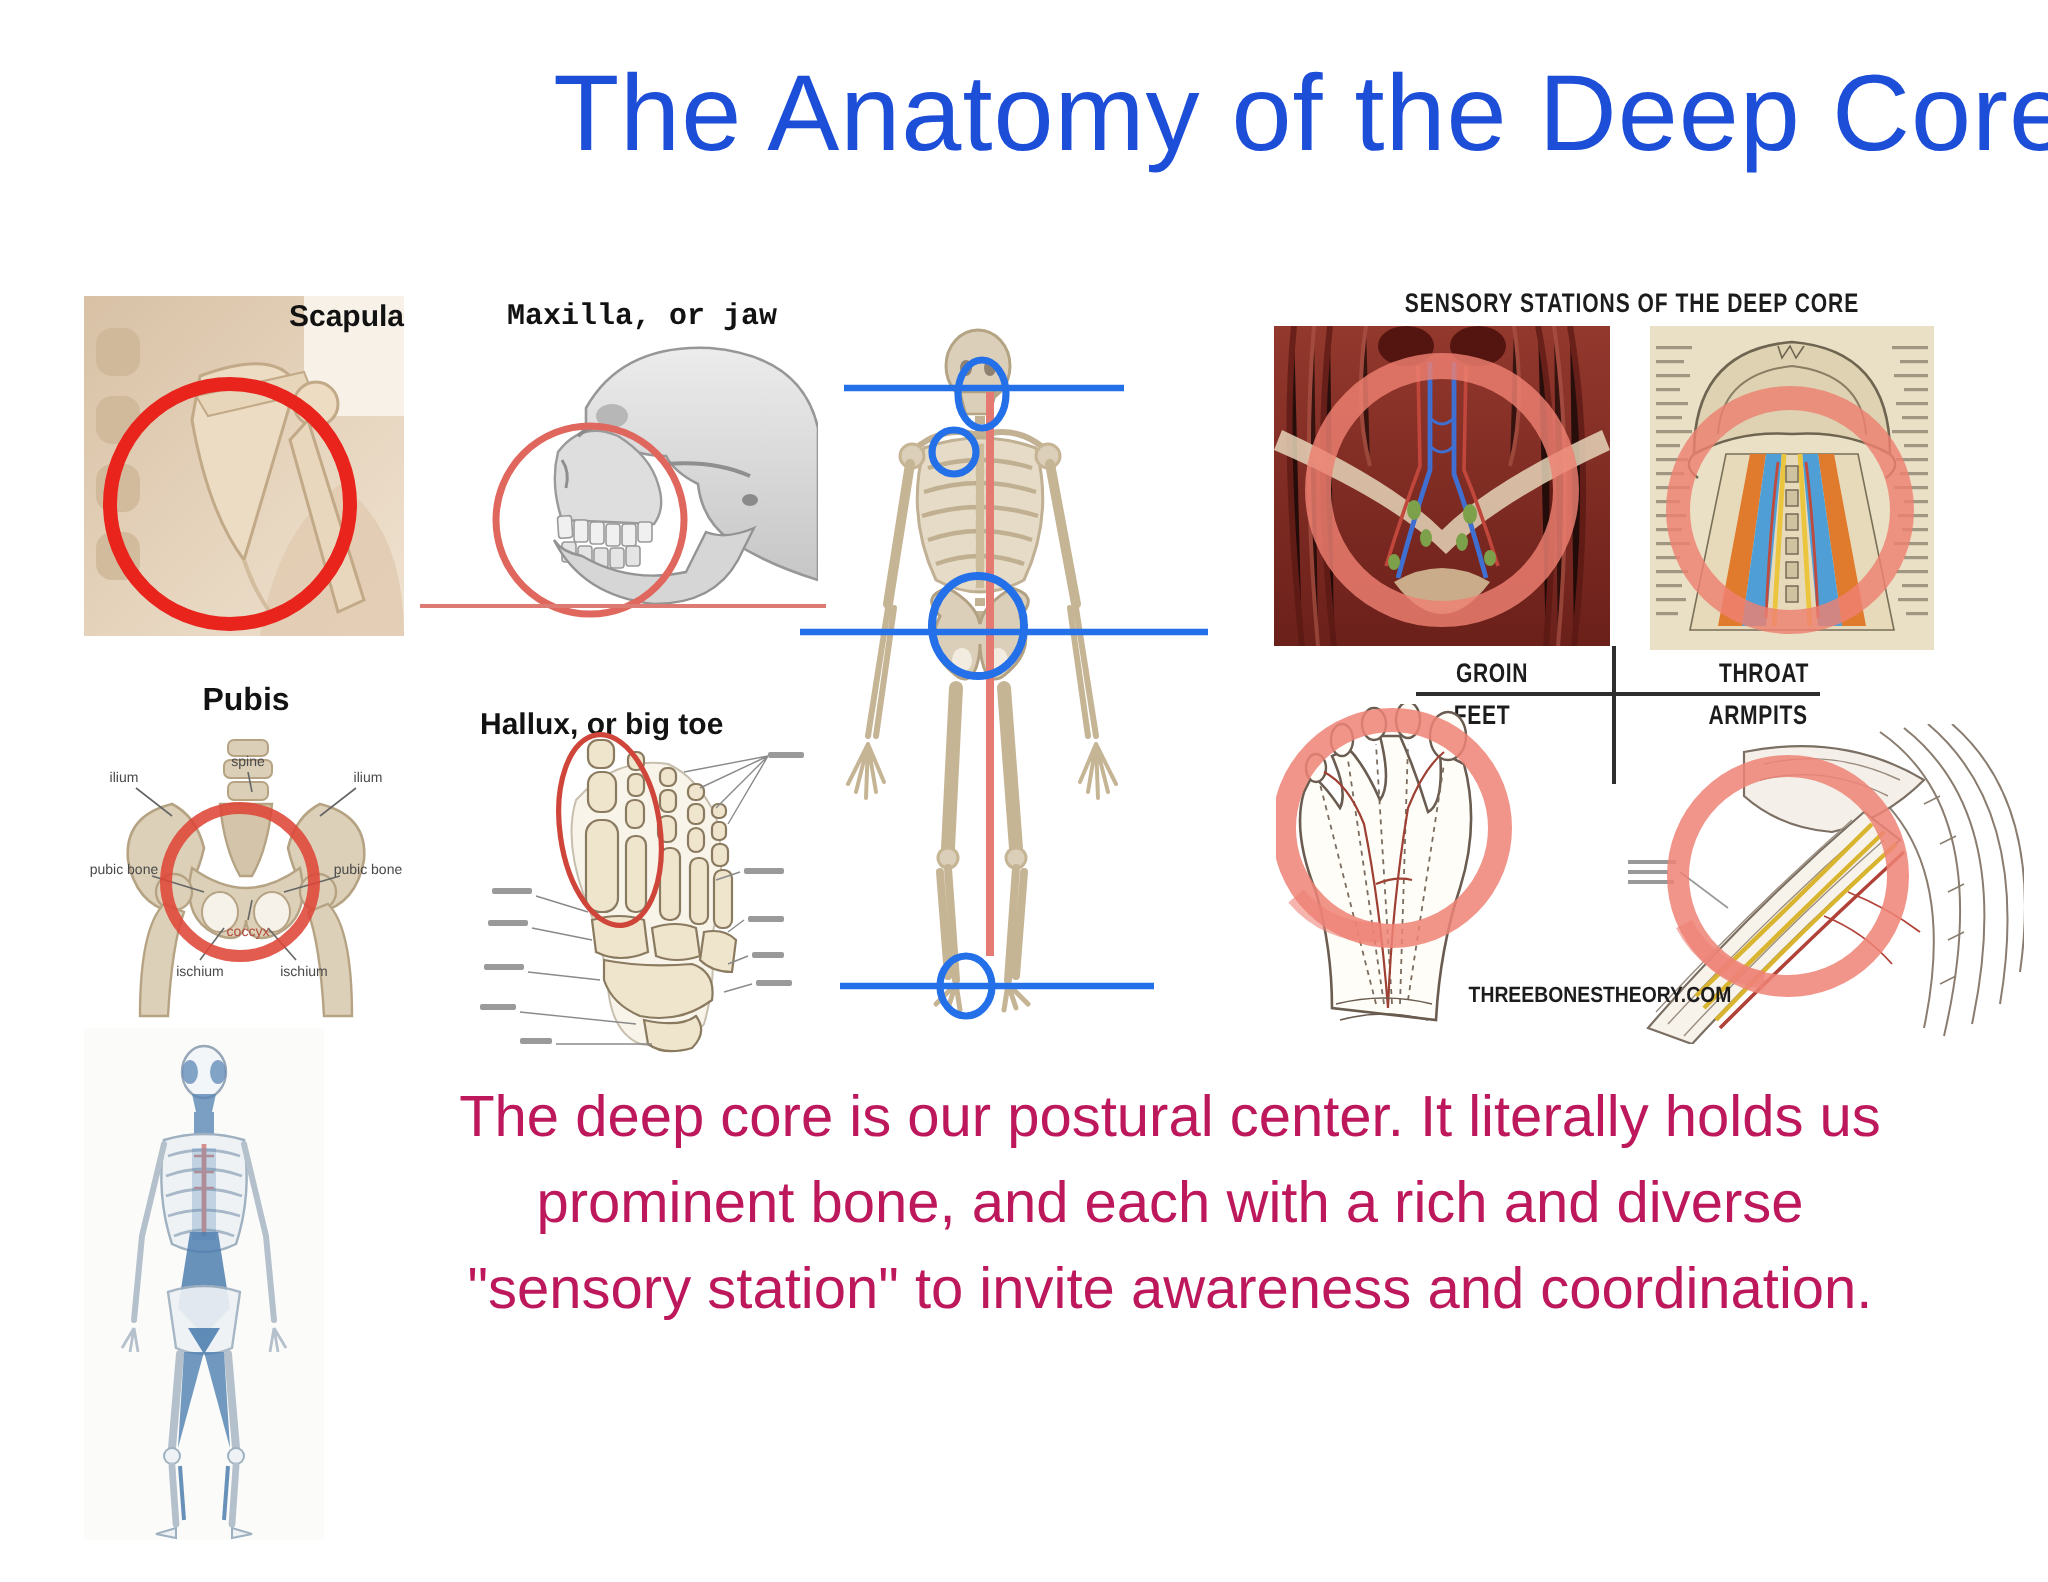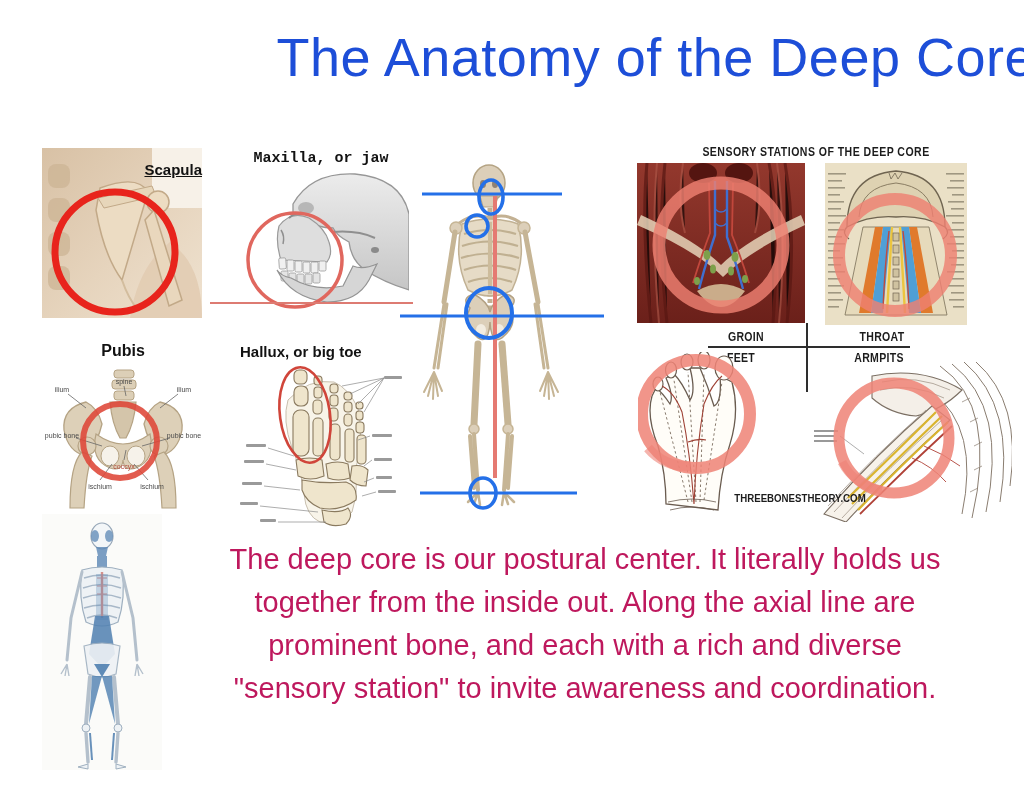--- a/index.html
+++ b/index.html
@@ -48,21 +48,21 @@
           <rect x="6" y="118" width="22" height="24" rx="8"></rect>
       </g>
       <path d="M88 170 Q96 118 128 94 Q160 116 160 170 Z" fill="#e2ccb2" opacity="0.9"></path>
       <path d="M58 40 Q96 26 106 44 L80 132 Q62 108 54 62 Z" fill="#ecdcc3" stroke="#c2a988" stroke-width="1.5"></path>
       <path d="M56 50 L110 38 L114 48 L62 60 Z" fill="#e7d6ba" stroke="#c2a988" stroke-width="1"></path>
       <circle cx="116" cy="54" r="11" fill="#eddcc2" stroke="#c2a988" stroke-width="1.5"></circle>
       <path d="M112 62 L140 152 L127 158 L103 72 Z" fill="#e9d7bd" stroke="#c2a988" stroke-width="1.5"></path>
       <path d="M80 132 Q86 150 96 162" stroke="#d3bd9e" stroke-width="2" fill="none"></path>
       <circle cx="73" cy="104" r="60" fill="none" stroke="#e8241c" stroke-width="7"></circle>
     </svg>
-    <span class="abs bone-label" style="right:0px;top:13px;text-decoration:underline;">Scapula</span>
+    <span class="abs bone-label" style="right:0px;top:2px;">Scapula</span>
   </div>
 
   <div class="abs" style="left:233px;top:150px;width:176px;height:162px;">
     <div class="abs bone-label panel-title-center" style="left:0;top:0;width:176px;font-family:Liberation Mono, monospace;">Maxilla, or jaw</div>
     <svg class="abs" style="left:0;top:20px;" width="176" height="142" viewBox="0 0 176 142">
       <defs>
         <linearGradient id="skullg" x1="0" y1="0" x2="0" y2="1">
           <stop offset="0" stop-color="#ececec"></stop>
             <stop offset="1" stop-color="#c6c6c6"></stop>
         </linearGradient>
@@ -195,21 +195,21 @@
     <span class="abs anno" style="left:4px;top:44px;width:36px;">ilium</span>
     <span class="abs anno" style="left:126px;top:44px;width:36px;">ilium</span>
     <span class="abs anno" style="left:-4px;top:90px;width:52px;">pubic bone</span>
     <span class="abs anno" style="left:118px;top:90px;width:52px;">pubic bone</span>
     <span class="abs anno red" style="left:62px;top:121px;width:44px;">coccyx</span>
     <span class="abs anno" style="left:38px;top:141px;width:44px;">ischium</span>
     <span class="abs anno" style="left:90px;top:141px;width:44px;">ischium</span>
   </div>
 
   <div class="abs" style="left:238px;top:342px;width:176px;height:190px;">
-    <div class="abs bone-label" style="left:2px;top:1px;width:176px;">Hallux, or big toe</div>
+    <div class="abs bone-label" style="left:2px;top:12px;width:176px;">Hallux, or big toe</div>
     <svg class="abs" style="left:0;top:22px;" width="176" height="166" viewBox="0 0 176 166">
 
       <path d="M50 36 Q44 56 54 84 Q64 108 66 130 Q68 152 82 158 Q104 162 114 148 Q120 128 118 104 Q126 72 120 44 Q110 24 96 18 Q70 14 50 36 Z" fill="#f4ecd8" stroke="#9a8a6c" stroke-width="1" opacity="0.55"></path>
 
       <g fill="#efe5cc" stroke="#8a7a5f" stroke-width="1.1">
         <rect x="56" y="6" width="13" height="14" rx="5"></rect>
         <rect x="56" y="22" width="14" height="20" rx="6"></rect>
         <rect x="55" y="46" width="16" height="46" rx="7"></rect>
 
         <rect x="76" y="12" width="8" height="9" rx="3.5"></rect>
@@ -504,18 +504,17 @@
         <path d="M48 219 L50 246"></path>
           <path d="M72 219 L70 246"></path>
       </g>
       <path d="M46 250 L36 253 L46 255 Z" fill="#eef2f5" stroke="#9fb0c0" stroke-width="1"></path>
       <path d="M74 250 L84 253 L74 255 Z" fill="#eef2f5" stroke="#9fb0c0" stroke-width="1"></path>
     </svg>
   </div>
 
   <div class="abs paragraph">
     <div>The deep core is our postural center. It literally holds us</div>
-    <div>together from the inside out. Along the axial line are</div>
     <div>prominent bone, and each with a rich and diverse</div>
     <div>"sensory station" to invite awareness and coordination.</div>
   </div>
 
 </div>
 
 </body></html>

